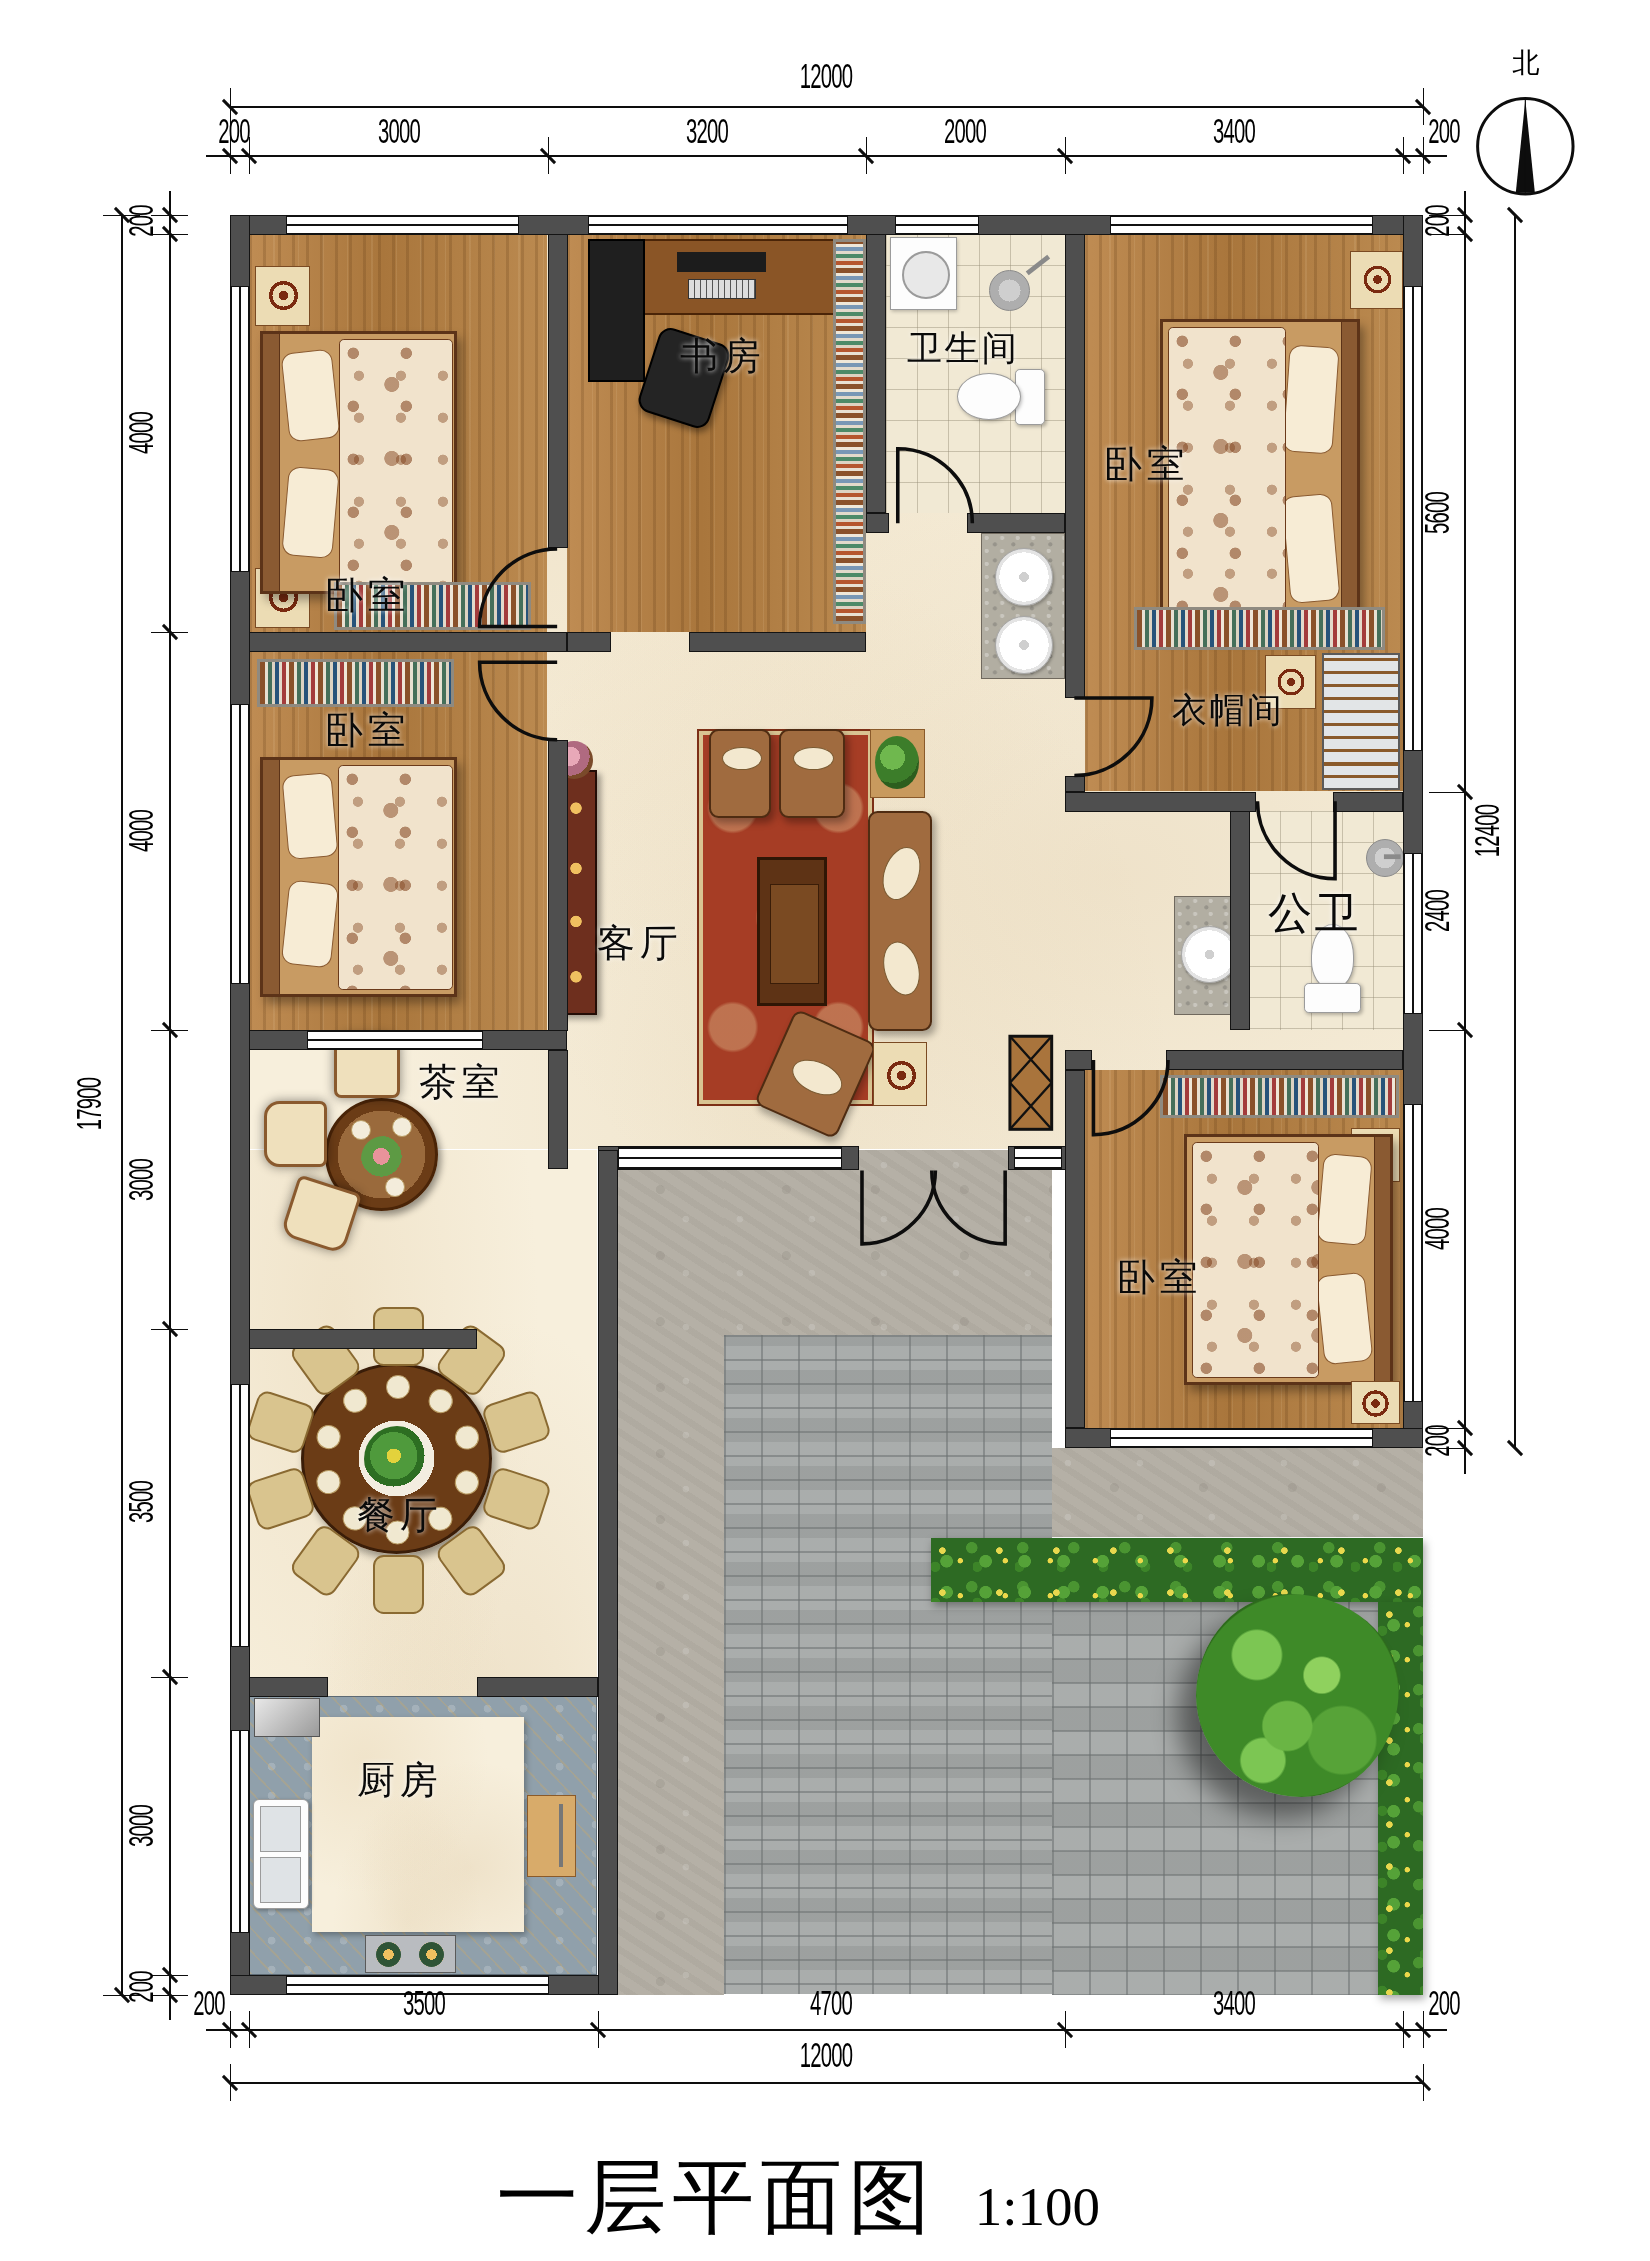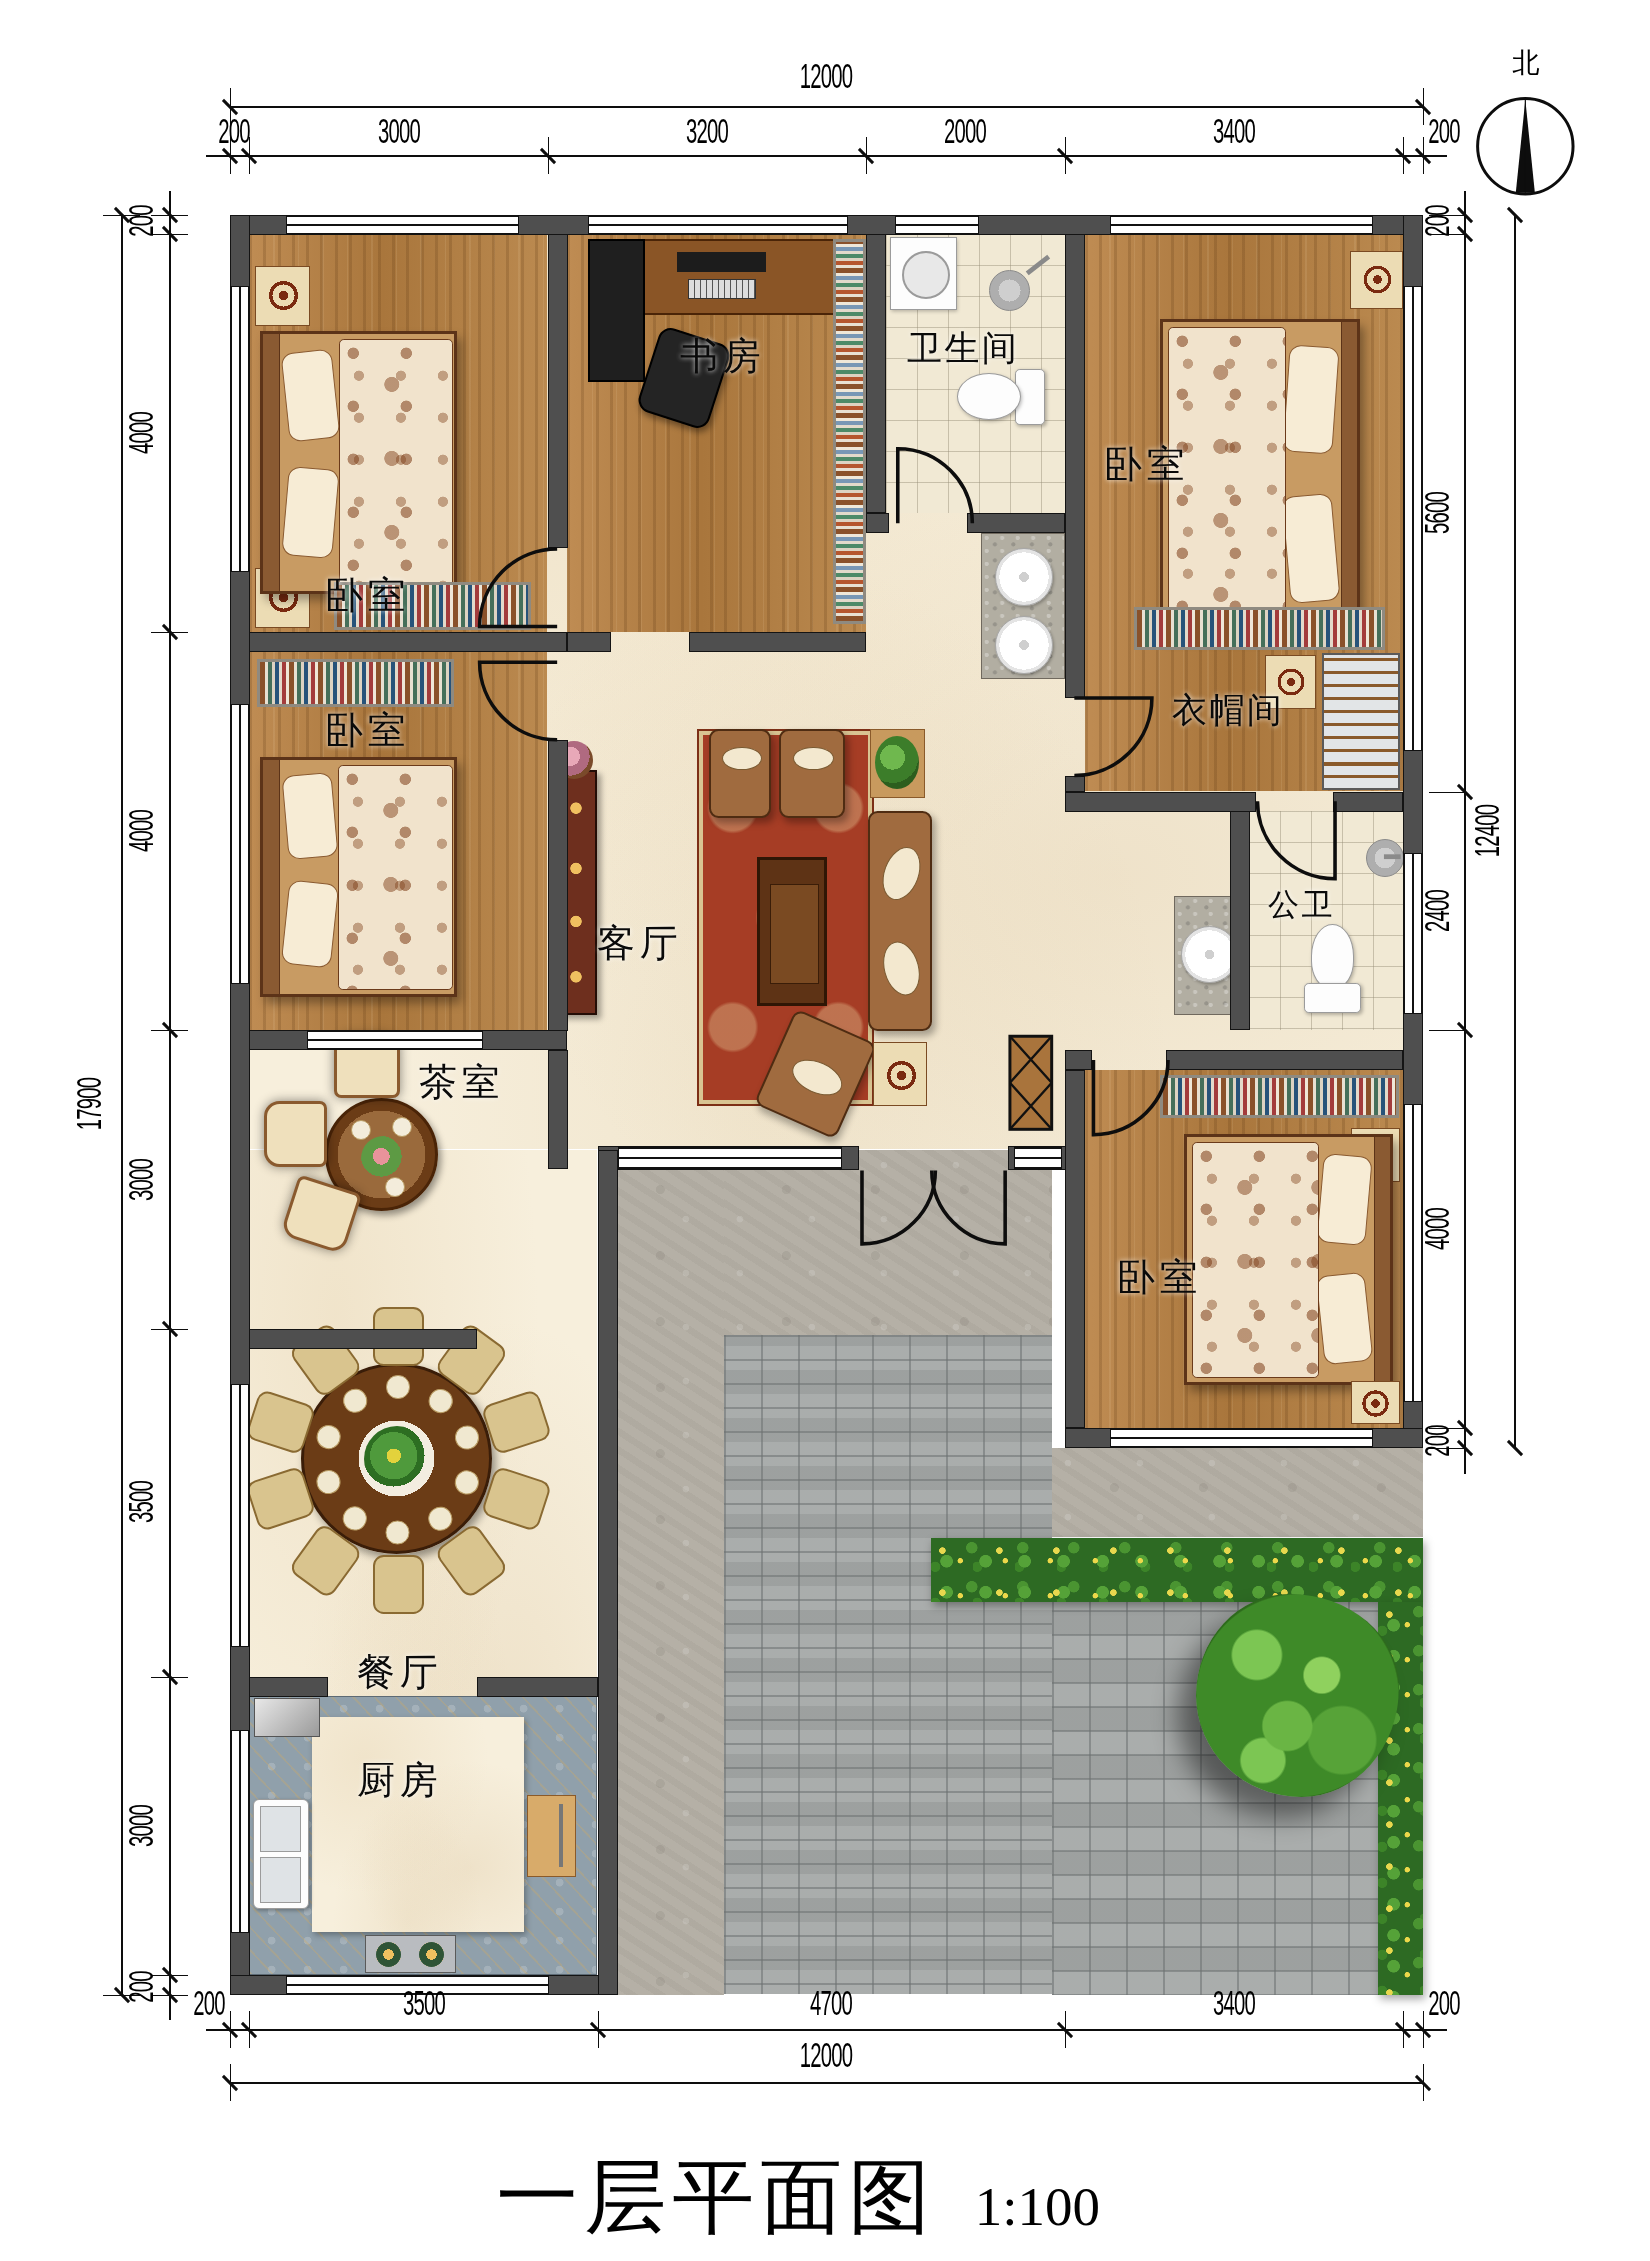--- a/index.html
+++ b/index.html
@@ -363,24 +363,24 @@
   </svg>
   <div class="compass-label">北</div>
 
   <div class="rlabel" style="left:325px;top:570px;">卧室</div>
   <div class="rlabel" style="left:680px;top:331px;">书房</div>
   <div class="rlabel" style="left:907px;top:325px;font-size:35px;letter-spacing:2.4px;">卫生间</div>
   <div class="rlabel" style="left:1104px;top:439px;">卧室</div>
   <div class="rlabel" style="left:1172px;top:687px;font-size:35px;letter-spacing:2.4px;">衣帽间</div>
   <div class="rlabel" style="left:325px;top:705px;">卧室</div>
   <div class="rlabel" style="left:597px;top:918px;">客厅</div>
-  <div class="rlabel" style="left:1268px;top:884px;font-size:31px;letter-spacing:2.4px;">公卫</div>
+  <div class="rlabel" style="left:1268px;top:884px;font-size:44px;letter-spacing:2.4px;">公卫</div>
   <div class="rlabel" style="left:419px;top:1057px;">茶室</div>
   <div class="rlabel" style="left:1117px;top:1252px;">卧室</div>
-  <div class="rlabel" style="left:357px;top:1647px;">餐厅</div>
+  <div class="rlabel" style="left:357px;top:1490px;">餐厅</div>
   <div class="rlabel" style="left:357px;top:1755px;">厨房</div>
 
   <div class="dl" style="left:230px;top:106px;width:1193px;height:2.4px;"></div>
   <div class="diml" style="left:826px;top:76px;"><span>12000</span></div>
   <div class="extv" style="left:230px;top:88px;"></div>
     <div class="extv" style="left:1423px;top:88px;"></div>
   <div class="tk" style="left:230px;top:107px;"></div>
     <div class="tk" style="left:1423px;top:107px;"></div>
   <div class="dl" style="left:206px;top:155px;width:1241px;height:2.4px;"></div>
   <div class="extv" style="left:230px;top:137px;"></div>

